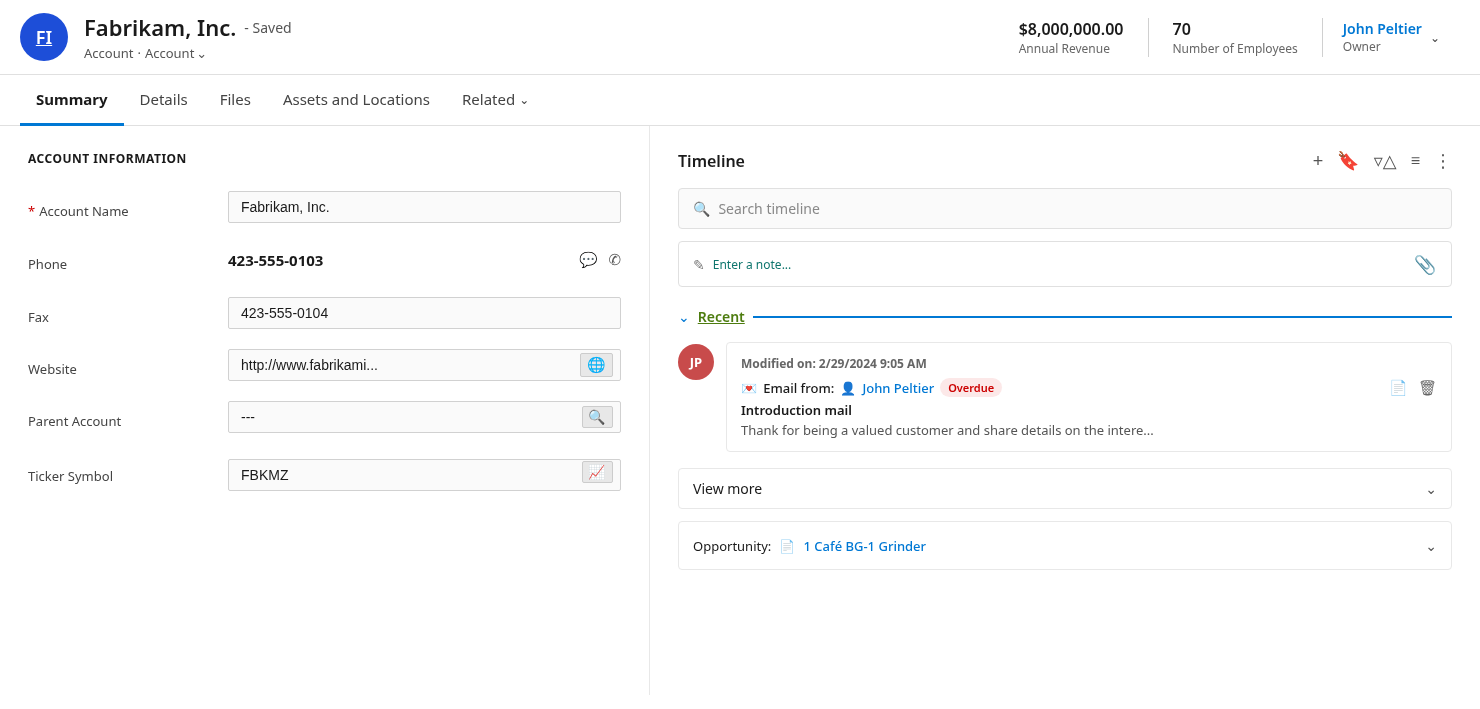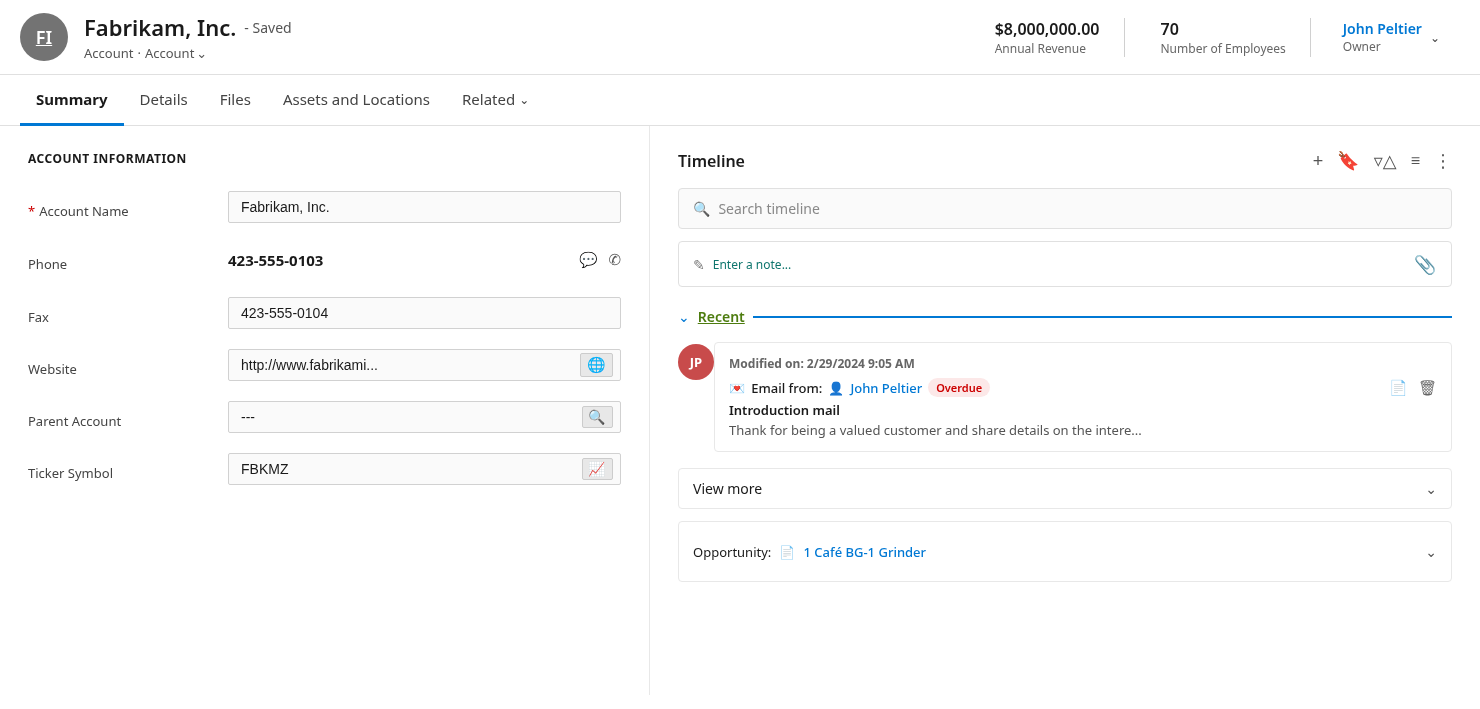--- a/index.html
+++ b/index.html
@@ -1,28 +1,28 @@
 <!DOCTYPE html>
 <html><head>
   <meta charset="utf-8">
   <style>
     * { box-sizing: border-box; margin: 0; padding: 0; }
     body { font-family: 'Segoe UI', system-ui, sans-serif; font-size: 14px; color: #1a1a1a; background: #fff; overflow: hidden; }
 
     
     .header { display: flex; align-items: center; padding: 12px 20px; border-bottom: 1px solid #e0e0e0; gap: 16px; }
-    .avatar { width: 48px; height: 48px; border-radius: 50%; background: #737373; color: #fff; display: flex; align-items: center; justify-content: center; font-size: 18px; font-weight: 600; flex-shrink: 0; text-decoration: underline; }
+    .avatar { width: 48px; height: 48px; border-radius: 50%; background: #1d4ed8; color: #fff; display: flex; align-items: center; justify-content: center; font-size: 18px; font-weight: 600; flex-shrink: 0; text-decoration: underline; }
     .header-title-block { flex: 1; }
     .header-name-row { display: flex; align-items: center; gap: 8px; }
     .company-name { font-size: 22px; font-weight: 600; color: #1a1a1a; }
     .saved-badge { font-size: 14px; color: #555; font-weight: 400; }
     .breadcrumb { font-size: 13px; color: #555; margin-top: 2px; display: flex; align-items: center; gap: 4px; }
     .breadcrumb-link { color: #555; }
     .breadcrumb-dropdown { display: flex; align-items: center; gap: 2px; cursor: pointer; color: #555; }
-    .header-stats { display: flex; align-items: center; gap: 12px; margin-left: auto; }
+    .header-stats { display: flex; align-items: center; gap: 0; margin-left: auto; }
     .stat-block { padding: 0 24px; border-right: 1px solid #d0d0d0; text-align: left; }
     .stat-block:last-child { border-right: none; }
     .stat-value { font-size: 16px; font-weight: 600; color: #1a1a1a; }
     .stat-label { font-size: 12px; color: #666; }
     .owner-block { display: flex; align-items: center; gap: 8px; padding: 0 20px; }
     .owner-name { color: #0078d4; font-size: 14px; font-weight: 600; cursor: pointer; }
     .chevron-icon { color: #444; font-size: 12px; cursor: pointer; }
 
     
     .tabs { display: flex; align-items: center; padding: 0 20px; border-bottom: 1px solid #e0e0e0; gap: 0; }
@@ -68,38 +68,38 @@
     .note-placeholder { color: #0f766e; font-size: 12px; flex: 1; }
     .attach-icon { color: #777; font-size: 18px; }
 
     
     .recent-header { display: flex; align-items: center; gap: 8px; margin-bottom: 16px; }
     .recent-chevron { color: #0078d4; font-size: 14px; cursor: pointer; }
     .recent-label { font-size: 14px; font-weight: 600; color: #4d7c0f; text-decoration: underline; }
     .recent-line { flex: 1; height: 2px; background: #0078d4; }
 
     
-    .timeline-item { display: flex; gap: 0; margin-bottom: 16px; }
+    .timeline-item { display: flex; gap: 12px; margin-bottom: 16px; }
     .item-avatar { width: 36px; height: 36px; border-radius: 50%; background: #c84b4b; color: #fff; display: flex; align-items: center; justify-content: center; font-size: 13px; font-weight: 700; flex-shrink: 0; margin-top: 2px; }
     .item-content { flex: 1; border: 1px solid #e8e8e8; border-radius: 4px; padding: 12px 14px; }
     .item-meta { font-size: 12px; color: #666; margin-bottom: 6px; font-weight: bold; }
     .item-from-row { display: flex; align-items: center; gap: 6px; margin-bottom: 4px; font-size: 13px; }
     .item-from-icon { color: #555; }
     .item-from-label { font-weight: 500; }
     .item-from-person { color: #0078d4; cursor: pointer; font-weight: 500; }
     .overdue-badge { background: #fce8e8; color: #c00; font-size: 11px; font-weight: 600; padding: 2px 8px; border-radius: 12px; }
     .item-actions { display: flex; gap: 10px; margin-left: auto; align-items: center; }
     .item-action-btn { background: none; border: none; cursor: pointer; color: #666; font-size: 15px; padding: 0; }
     .item-subject { font-size: 13px; font-weight: 600; margin-bottom: 2px; }
     .item-preview { font-size: 13px; color: #555; }
 
     .view-more-row { display: flex; align-items: center; justify-content: space-between; padding: 10px 14px; border: 1px solid #e8e8e8; border-radius: 4px; margin-bottom: 12px; cursor: pointer; font-size: 14px; color: #1a1a1a; }
     .view-more-chevron { color: #555; font-size: 14px; }
 
-    .opportunity-row { display: flex; align-items: center; justify-content: space-between; padding: 20px 14px; border: 1px solid #e8e8e8; border-radius: 4px; cursor: pointer; font-size: 13px; color: #1a1a1a; }
+    .opportunity-row { display: flex; align-items: center; justify-content: space-between; padding: 14px 14px; border: 1px solid #e8e8e8; border-radius: 4px; cursor: pointer; font-size: 13px; color: #1a1a1a; }
     .opportunity-link { color: #0078d4; font-weight: 500; cursor: pointer; text-decoration: none; }
     .opportunity-chevron { color: #555; font-size: 14px; }
     .opportunity-icon { color: #555; font-size: 13px; }
   </style>
 </head>
 <body>
 
 <div class="header">
   <div class="avatar">FI</div>
   <div class="header-title-block">
@@ -193,21 +193,21 @@
       <div class="field-label">Parent Account</div>
       <div class="field-value-container website-container">
         <input class="field-input" type="text" value="---" style="padding-right: 40px;">
         <button class="search-btn">🔍</button>
       </div>
     </div>
 
     <div class="field-row">
       <div class="field-label">Ticker Symbol</div>
       <div class="field-value-container ticker-container">
-        <input class="field-input" type="text" value="FBKMZ" style="padding-right: 64px;">
+        <input class="field-input" type="text" value="FBKMZ" style="padding-right: 64px; margin-top: 6px;">
         <button class="chart-btn">📈</button>
       </div>
     </div>
   </div>
 
   <div class="right-panel">
 
     <div class="timeline-header">
       <span class="timeline-title">Timeline</span>
       <div class="timeline-actions">

